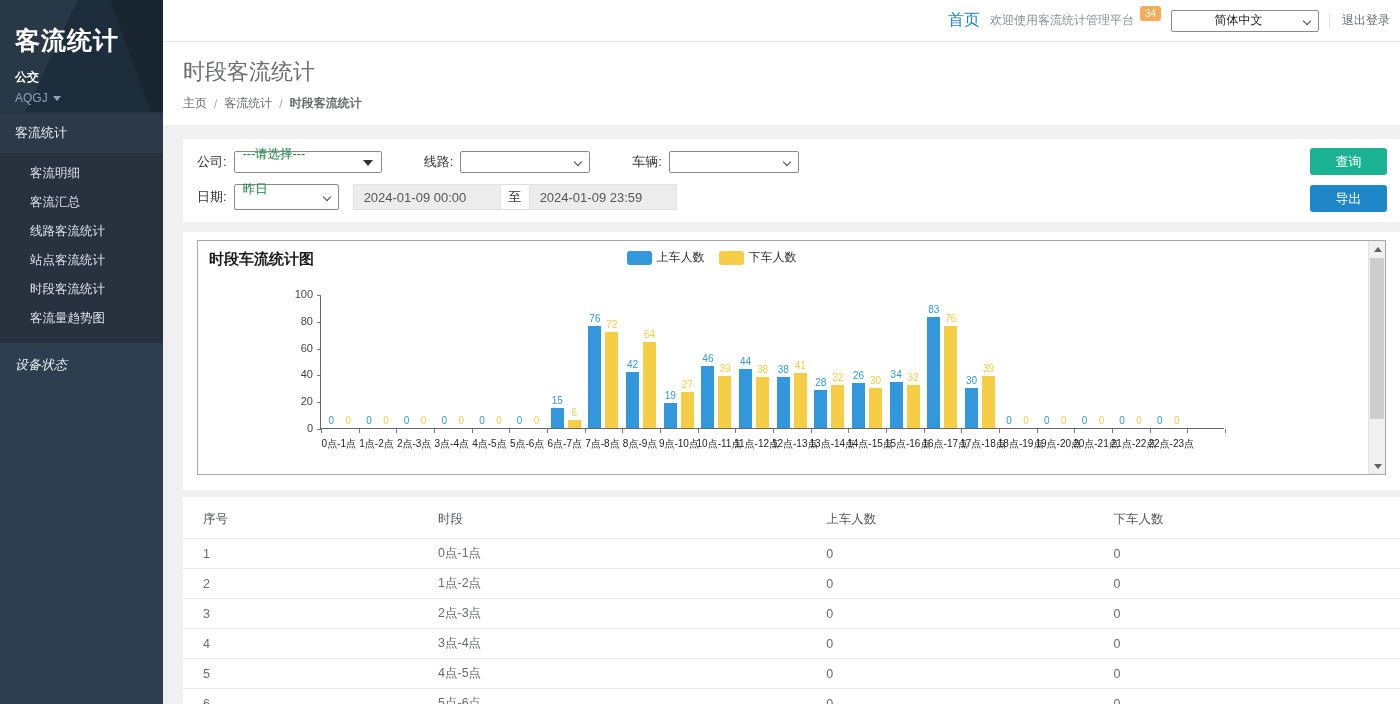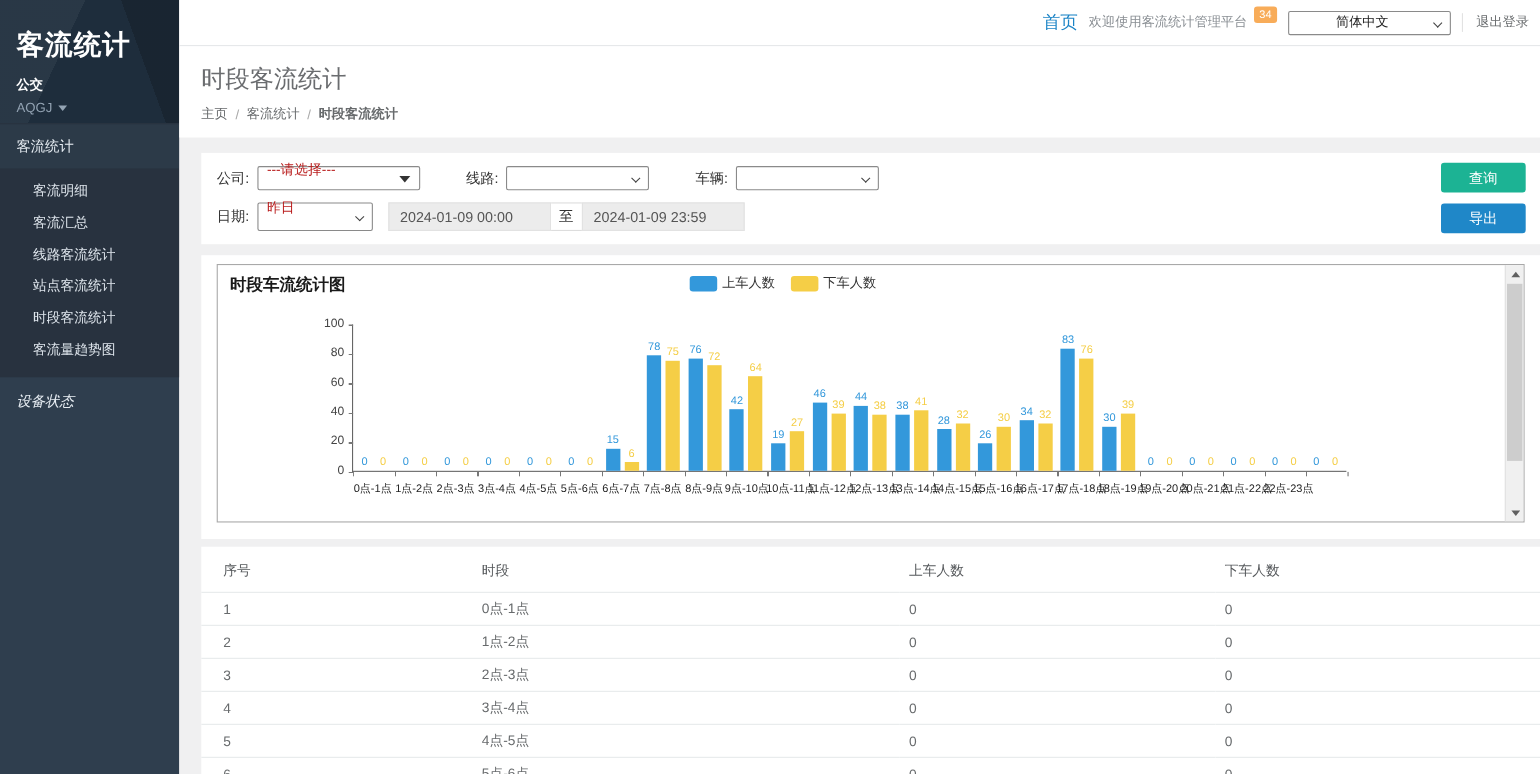--- a/index.html
+++ b/index.html
@@ -38,21 +38,21 @@
 
   .content { flex:1; padding:14px 0 0 20px; overflow:hidden; }
   .panel { background:#fff; width:100%; }
 
   
   .filter-panel { padding:12px 14px; position:relative; }
   .frow { display:flex; align-items:center; }
   .frow + .frow { margin-top:11px; }
   .flabel { font-size:13px; color:#333; margin-right:7px; }
   .fgroup { display:flex; align-items:center; margin-right:42px; }
-  .sel { position:relative; height:22px; border:1px solid #8a8a8a; border-radius:2px; background:#fff; font-size:12.5px; color:#b91c1c; display:flex; align-items:center; padding:0 22px 16px 8px; cursor:pointer; }
+  .sel { position:relative; height:22px; border:1px solid #8a8a8a; border-radius:2px; background:#fff; font-size:12.5px; color:#15803d; display:flex; align-items:center; padding:0 22px 16px 8px; cursor:pointer; }
   .sel .tri { position:absolute; right:8px; top:8px; width:0; height:0; border-left:5px solid transparent; border-right:5px solid transparent; border-top:6px solid #333; }
   .w148{width:148px;} .w130{width:130px;} .w150{width:150px;} .w105{width:105px;}
   .dsel{height:26px;}
   .dinput { height:26px; width:148px; background:#ececec; border:1px solid #e2e2e2; font-size:13px; color:#555; display:flex; align-items:center; padding-left:10px; cursor:pointer;}
   .dsep { height:26px; width:28px; background:#fff; border-top:1px solid #ddd; border-bottom:1px solid #ddd; font-size:13px; color:#333; display:flex; align-items:center; justify-content:center; }
   .btn { position:absolute; right:13px; width:77px; height:27px; border:none; border-radius:3px; color:#fff; font-size:13px; cursor:pointer; font-family:inherit;}
   .btn-query { top:9px; background:#1cb394; }
   .btn-export { top:46px; background:#1f87c8; }
 
   
@@ -253,28 +253,20 @@
               </div>
               <div class="cat-slot">
                 <div class="bar" style="height: 20.1px; background: rgb(51, 152, 219);">
                   <span class="bval" style="color: rgb(51, 152, 219);">15</span>
                 </div>
                 <div class="bar" style="height: 8.04px; background: rgb(245, 206, 70);">
                   <span class="bval" style="color: rgb(245, 206, 70);">6</span>
                 </div>
               </div>
               <div class="cat-slot">
-                <div class="bar" style="height: 104.52px; background: rgb(51, 152, 219);">
-                  <span class="bval" style="color: rgb(51, 152, 219);">78</span>
-                </div>
-                <div class="bar" style="height: 100.5px; background: rgb(245, 206, 70);">
-                  <span class="bval" style="color: rgb(245, 206, 70);">75</span>
-                </div>
-              </div>
-              <div class="cat-slot">
                 <div class="bar" style="height: 101.84px; background: rgb(51, 152, 219);">
                   <span class="bval" style="color: rgb(51, 152, 219);">76</span>
                 </div>
                 <div class="bar" style="height: 96.48px; background: rgb(245, 206, 70);">
                   <span class="bval" style="color: rgb(245, 206, 70);">72</span>
                 </div>
               </div>
               <div class="cat-slot">
                 <div class="bar" style="height: 56.28px; background: rgb(51, 152, 219);">
                   <span class="bval" style="color: rgb(51, 152, 219);">42</span>
@@ -317,21 +309,21 @@
               </div>
               <div class="cat-slot">
                 <div class="bar" style="height: 37.52px; background: rgb(51, 152, 219);">
                   <span class="bval" style="color: rgb(51, 152, 219);">28</span>
                 </div>
                 <div class="bar" style="height: 42.88px; background: rgb(245, 206, 70);">
                   <span class="bval" style="color: rgb(245, 206, 70);">32</span>
                 </div>
               </div>
               <div class="cat-slot">
-                <div class="bar" style="height: 25px; background: rgb(51, 152, 219);">
+                <div class="bar" style="height: 45px; background: rgb(51, 152, 219);">
                   <span class="bval" style="color: rgb(51, 152, 219);">26</span>
                 </div>
                 <div class="bar" style="height: 40.2px; background: rgb(245, 206, 70);">
                   <span class="bval" style="color: rgb(245, 206, 70);">30</span>
                 </div>
               </div>
               <div class="cat-slot">
                 <div class="bar" style="height: 45.56px; background: rgb(51, 152, 219);">
                   <span class="bval" style="color: rgb(51, 152, 219);">34</span>
                 </div>

